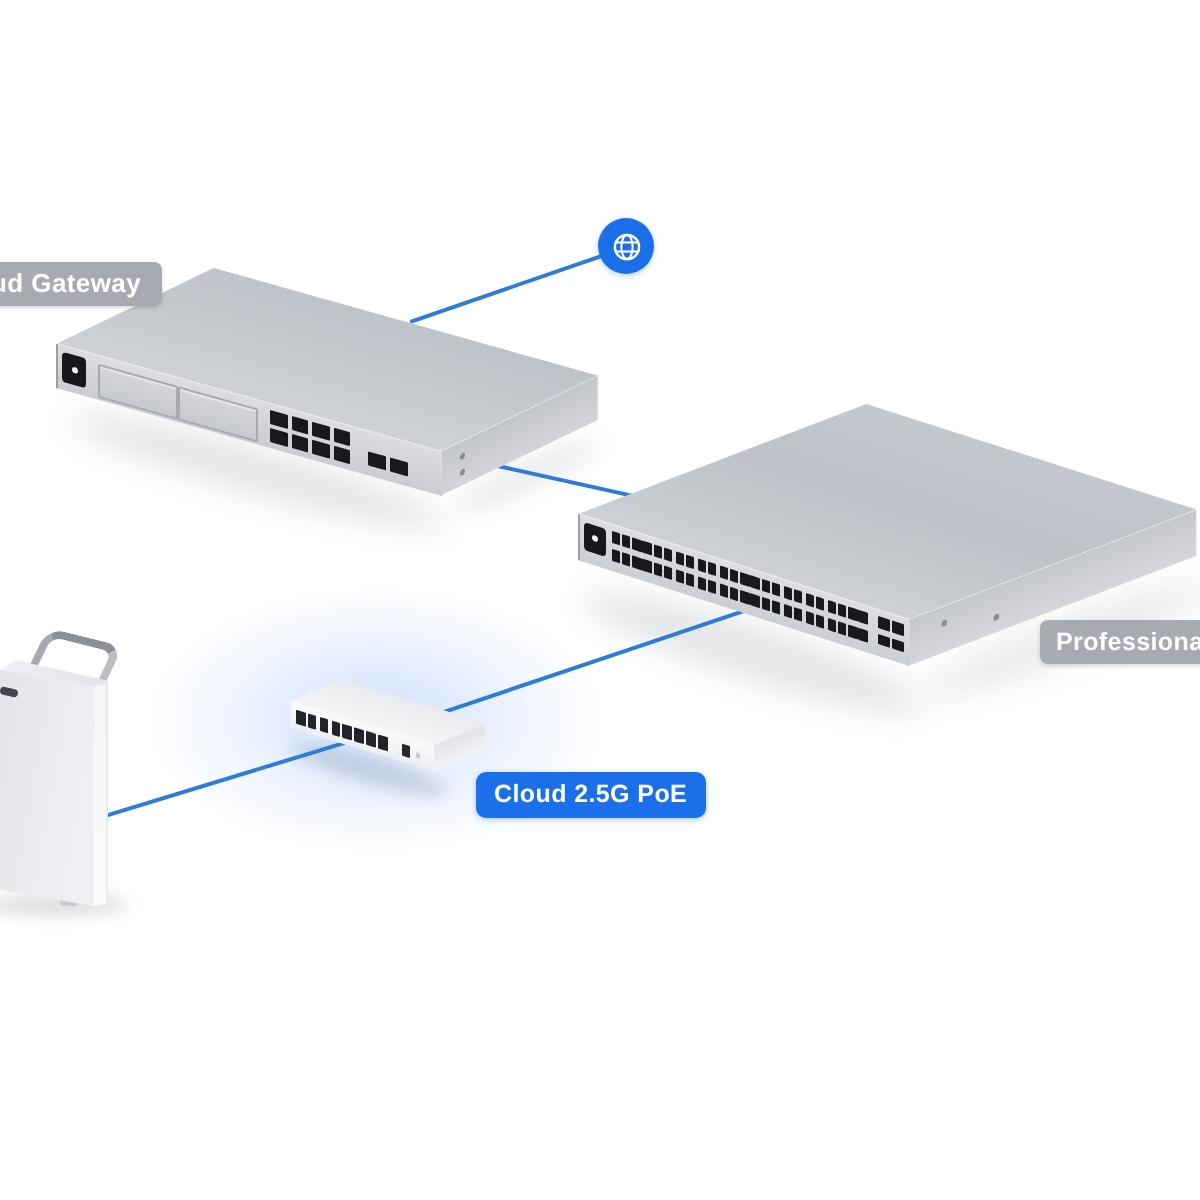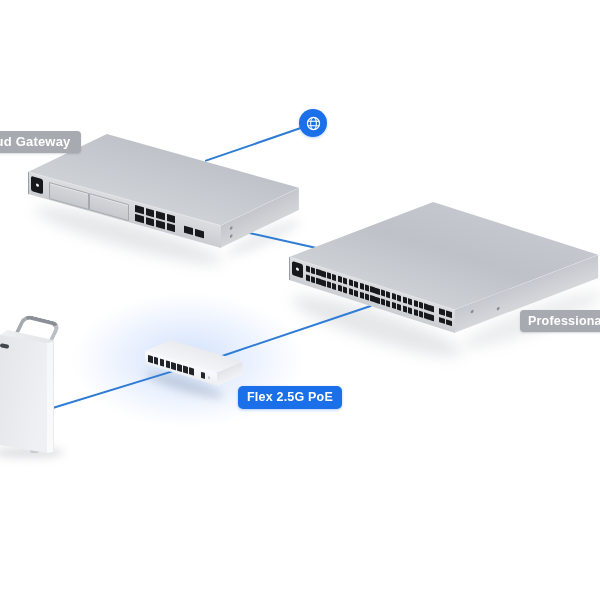--- a/index.html
+++ b/index.html
@@ -273,16 +273,16 @@
     </svg>
   </div>
 
   <div class="badge badge-gray badge-gateway">
     <span>Cloud Gateway</span>
   </div>
   <div class="badge badge-gray badge-professional">
     <span>Professional</span>
   </div>
   <div class="badge badge-blue badge-flex">
-    <span>Flex 2.5G PoE</span>
+    <span>Cloud 2.5G PoE</span>
   </div>
 
 </div>
 
 </body></html>

